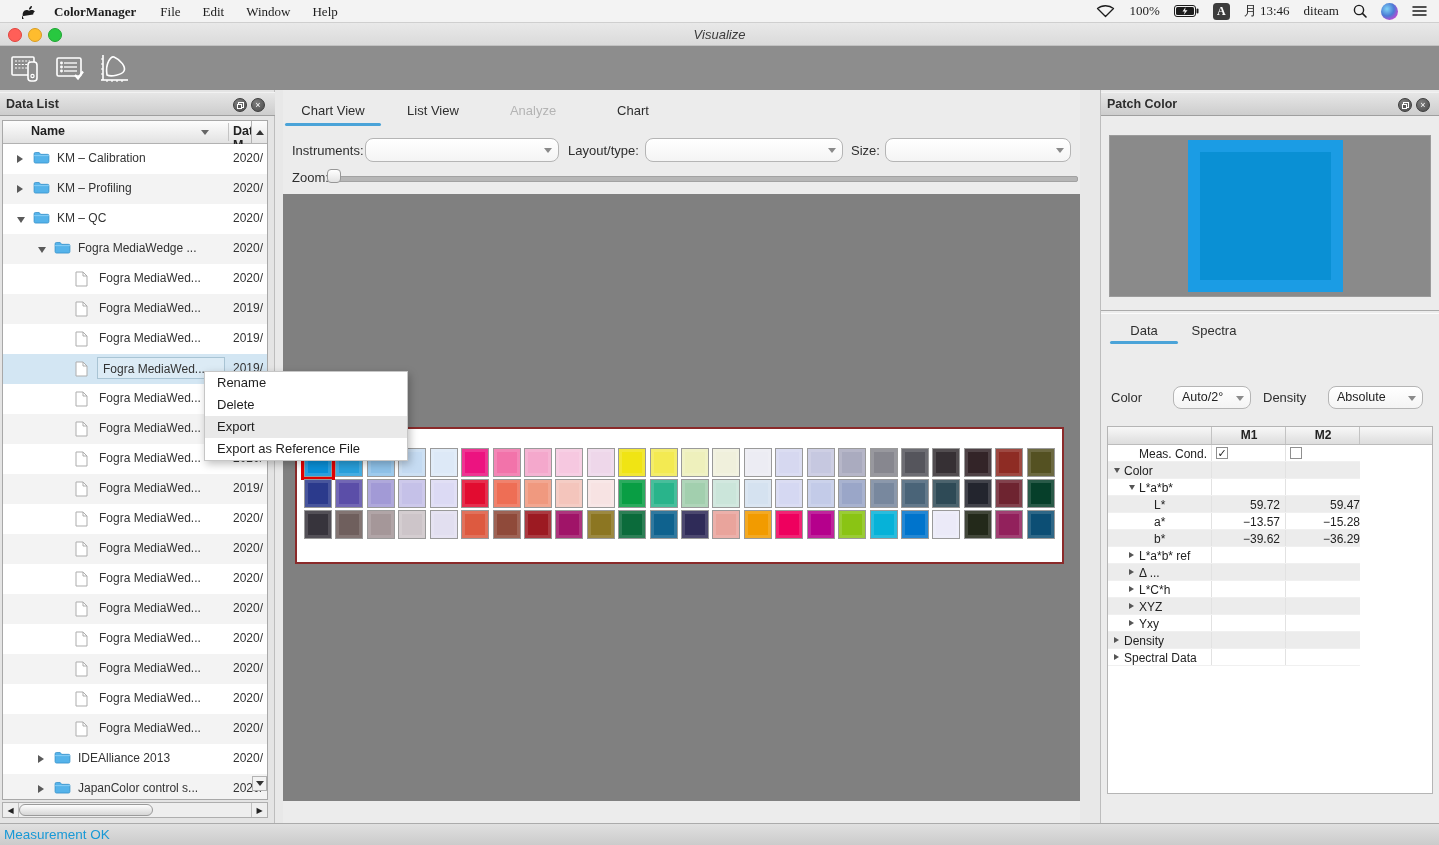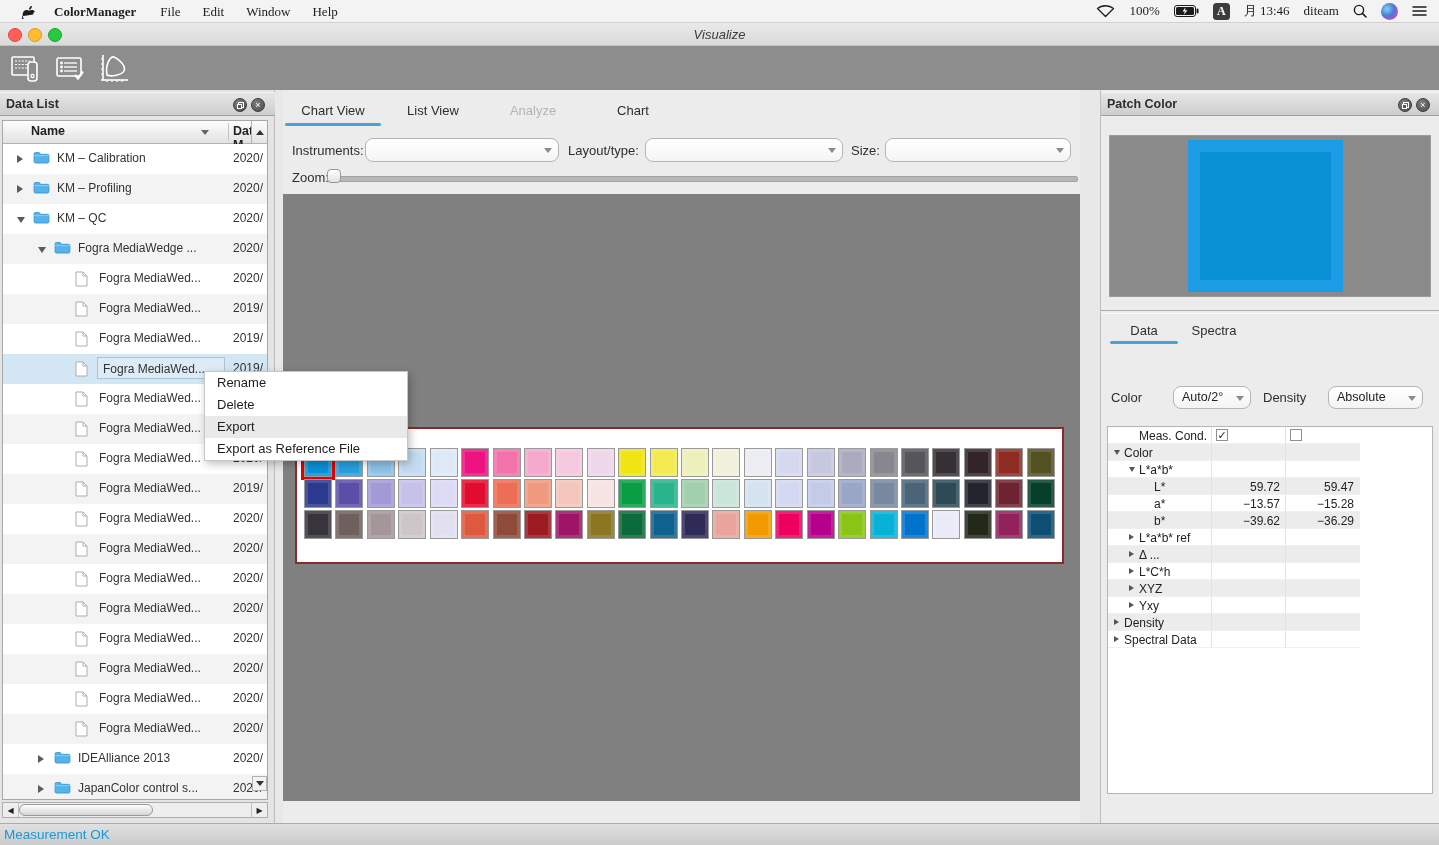--- a/index.html
+++ b/index.html
@@ -125,21 +125,21 @@
   .thead .hc{position:absolute;top:1px;font-weight:bold;font-size:12px;color:#222;text-align:center;}
   .thead .hb{position:absolute;top:0;bottom:0;width:1px;background:#c3c3c3;}
   .trow{position:relative;height:17px;font-size:12px;color:#222;background:#fff;width:252px;border-bottom:1px solid #f0f0f0;box-sizing:border-box;}
   .trow.alt{background:#ececec;}
   .trow .vb{position:absolute;top:0;bottom:0;width:1px;background:#e2e2e2;}
   .trow .rtri{position:absolute;top:5px;width:0;height:0;}
   .rtri.closed{border-top:3.5px solid transparent;border-bottom:3.5px solid transparent;border-left:5px solid #555;}
   .rtri.open{border-left:3.5px solid transparent;border-right:3.5px solid transparent;border-top:5px solid #555;margin-top:1px;}
   .trow .lab{position:absolute;top:2px;white-space:nowrap;}
   .trow .v1{position:absolute;left:104px;width:74px;top:2px;text-align:right;padding-right:6px;box-sizing:border-box;}
-  .trow .v2{position:absolute;left:178px;width:74px;top:2px;text-align:right;padding-right:6px;box-sizing:border-box;}
+  .trow .v2{position:absolute;left:178px;width:74px;top:2px;text-align:right;box-sizing:border-box;}
   .cb{position:absolute;top:2px;width:12px;height:12px;background:#fff;border:1px solid #8f8f8f;box-sizing:border-box;
       font-size:11px;line-height:10px;text-align:center;color:#222;}
 
   
   #ctxmenu{left:204px;top:371px;width:202px;background:#fff;border:1px solid #c6c6c6;
            box-shadow:2px 3px 8px rgba(0,0,0,0.25);z-index:50;}
   .mi{height:22px;line-height:22px;padding-left:12px;color:#1e1e1e;font-size:13px;}
   .mi.hl{background:#e9e9e9;}
 
   
@@ -641,20 +641,27 @@
       <div class="rtab active"><span>Data</span><span class="ul"></span></div>
       <div class="rtab"><span>Spectra</span></div>
     </div>
   <div id="cdrow" class="abs">
     <span class="clabel abs" style="left:10px;top:4px;">Color</span>
     <span class="dropdown" style="left:72px;top:0;width:78px;height:23px;line-height:21px;"><span>Auto/2°</span><span class="da"></span></span>
     <span class="clabel abs" style="left:162px;top:4px;">Density</span>
     <span class="dropdown" style="left:227px;top:0;width:95px;height:23px;line-height:21px;"><span>Absolute</span><span class="da"></span></span>
   </div>
   <div id="databox" class="abs">
+    <div class="thead">
+      <span class="hc" style="left:104px;width:74px;">M1</span>
+      <span class="hc" style="left:178px;width:74px;">M2</span>
+      <span class="hb" style="left:103px;"></span>
+        <span class="hb" style="left:177px;"></span>
+        <span class="hb" style="left:251px;"></span>
+    </div>
     <div id="mtrows">
         <div class="trow">
           <span class="lab" style="left: 31px;">Meas. Cond.</span>
           <span class="cb" style="left: 108px;">✓</span>
           <span class="cb" style="left: 182px;"></span>
           <span class="vb" style="left: 103px;"></span>
           <span class="vb" style="left: 177px;"></span>
         </div>
         <div class="trow alt">
           <span class="rtri open" style="left: 6px;"></span>

